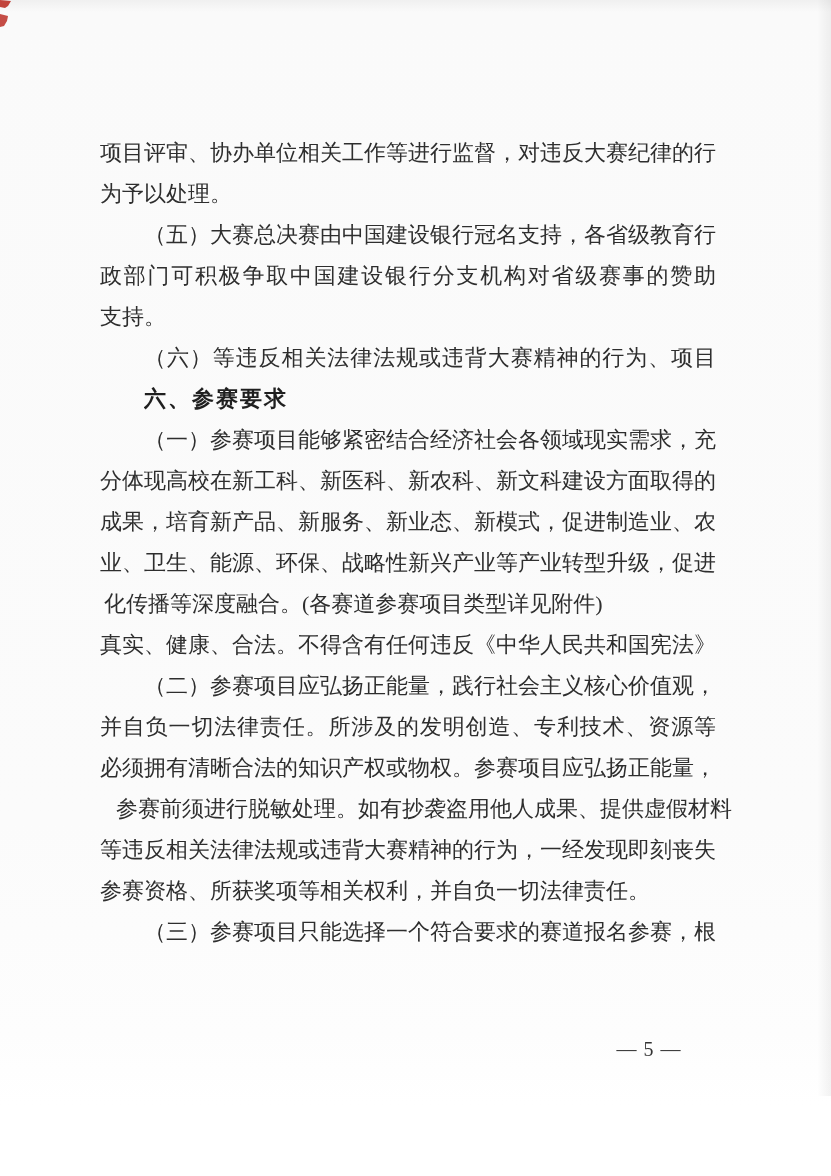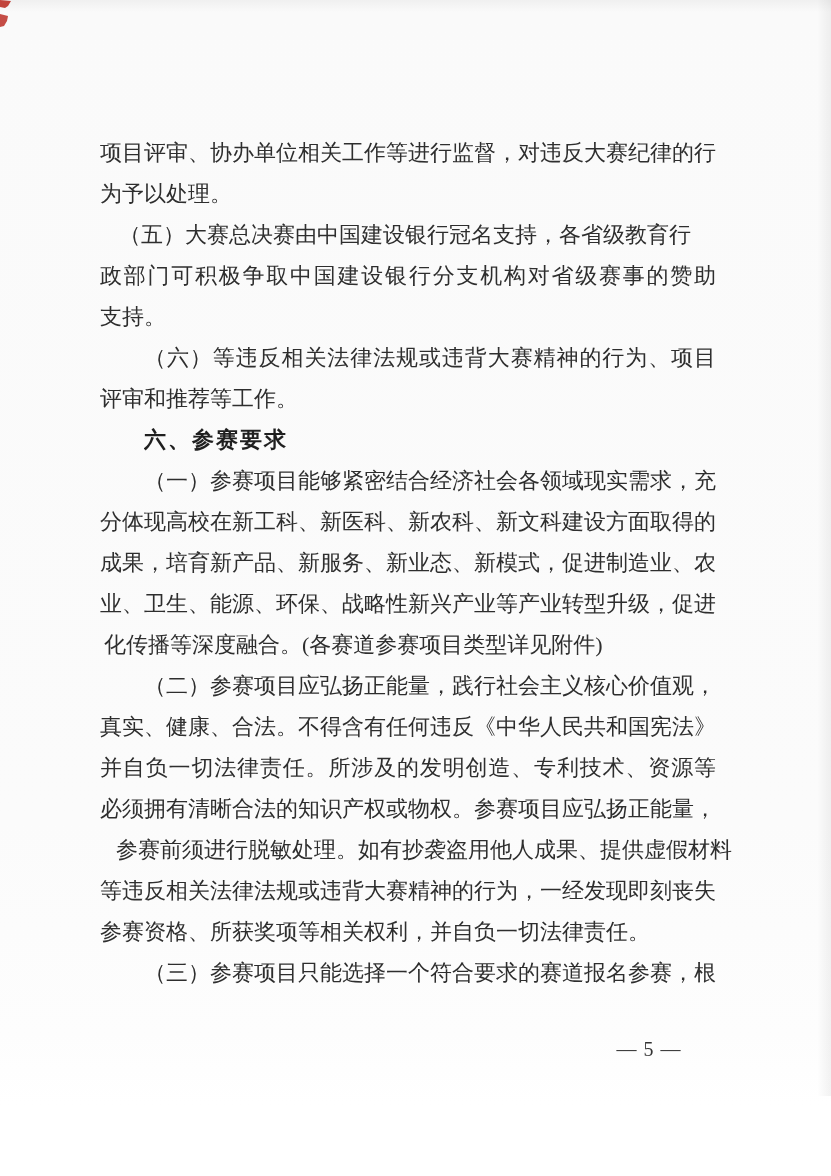--- a/index.html
+++ b/index.html
@@ -74,33 +74,32 @@
 <div class="page">
 
   <svg class="corner-marks" width="30" height="40" viewBox="0 0 30 40">
     <polygon points="0,0 11,1 8,6 5,8 0,7" fill="#bf3a32" opacity="0.95"></polygon>
     <polygon points="0,14 8,16 7,21 4,26 0,27" fill="#bf3a32" opacity="0.9"></polygon>
   </svg>
 
   <div class="text-block">
       <div class="line full" style="margin-left: 0px; width: 616px;">项目评审、协办单位相关工作等进行监督，对违反大赛纪律的行</div>
       <div class="line" style="margin-left: 0px; width: 616px;">为予以处理。</div>
-      <div class="line full" style="margin-left: 19px; width: 572px;">（五）大赛总决赛由中国建设银行冠名支持，各省级教育行</div>
+      <div class="line full" style="margin-left: 44px; width: 572px;">（五）大赛总决赛由中国建设银行冠名支持，各省级教育行</div>
       <div class="line full" style="margin-left: 0px; width: 616px;">政部门可积极争取中国建设银行分支机构对省级赛事的赞助</div>
       <div class="line" style="margin-left: 0px; width: 616px;">支持。</div>
       <div class="line full" style="margin-left: 44px; width: 572px;">（六）等违反相关法律法规或违背大赛精神的行为、项目</div>
-      <div class="line" style="margin-left: 0px; width: 616px;">评审和推荐等工作。</div>
       <div class="line bold" style="margin-left: 44px; width: 572px;">六、参赛要求</div>
       <div class="line full" style="margin-left: 44px; width: 572px;">（一）参赛项目能够紧密结合经济社会各领域现实需求，充</div>
       <div class="line full" style="margin-left: 0px; width: 616px;">分体现高校在新工科、新医科、新农科、新文科建设方面取得的</div>
       <div class="line full" style="margin-left: 0px; width: 616px;">成果，培育新产品、新服务、新业态、新模式，促进制造业、农</div>
       <div class="line full" style="margin-left: 0px; width: 616px;">业、卫生、能源、环保、战略性新兴产业等产业转型升级，促进</div>
       <div class="line" style="margin-left: 4px; width: 616px;">化传播等深度融合。(各赛道参赛项目类型详见附件)</div>
+      <div class="line full" style="margin-left: 0px; width: 616px;">真实、健康、合法。不得含有任何违反《中华人民共和国宪法》</div>
       <div class="line full" style="margin-left: 44px; width: 572px;">（二）参赛项目应弘扬正能量，践行社会主义核心价值观，</div>
-      <div class="line full" style="margin-left: 0px; width: 616px;">真实、健康、合法。不得含有任何违反《中华人民共和国宪法》</div>
       <div class="line full" style="margin-left: 0px; width: 616px;">并自负一切法律责任。所涉及的发明创造、专利技术、资源等</div>
       <div class="line full" style="margin-left: 0px; width: 616px;">必须拥有清晰合法的知识产权或物权。参赛项目应弘扬正能量，</div>
       <div class="line full" style="margin-left: 16px; width: 616px;">参赛前须进行脱敏处理。如有抄袭盗用他人成果、提供虚假材料</div>
       <div class="line full" style="margin-left: 0px; width: 616px;">等违反相关法律法规或违背大赛精神的行为，一经发现即刻丧失</div>
       <div class="line" style="margin-left: 0px; width: 616px;">参赛资格、所获奖项等相关权利，并自负一切法律责任。</div>
       <div class="line full" style="margin-left: 44px; width: 572px;">（三）参赛项目只能选择一个符合要求的赛道报名参赛，根</div>
     </div>
 
   <div class="page-number">— 5 —</div>
 

